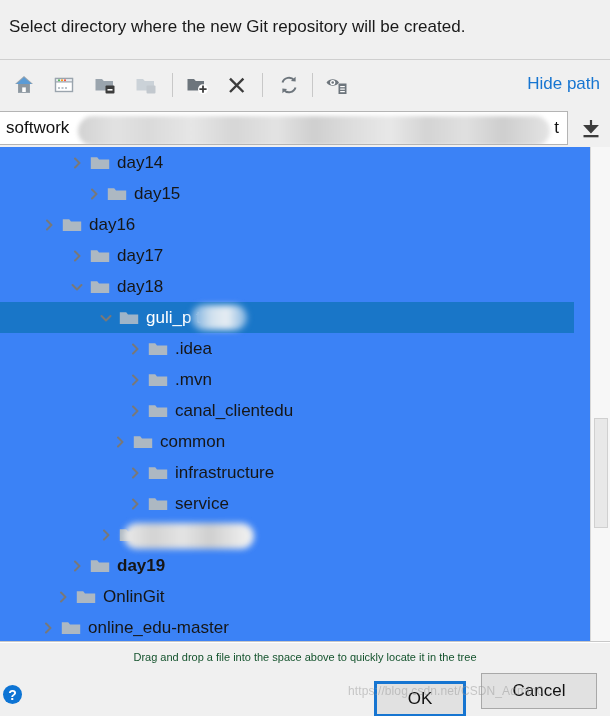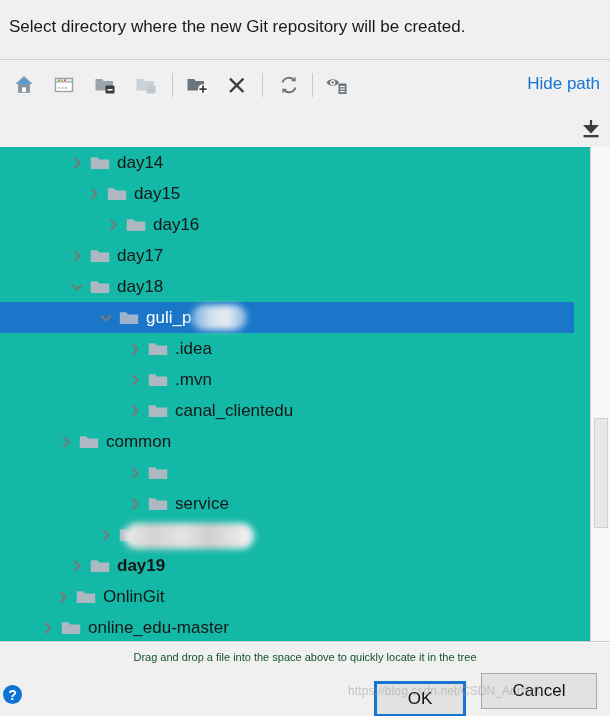--- a/index.html
+++ b/index.html
@@ -109,21 +109,21 @@
     width: 30px; height: 26px;
     display: flex; align-items: center; justify-content: center;
     cursor: pointer;
   }
 
   
   .treewrap {
     position: absolute;
     left: 0; top: 147px;
     width: 610px; height: 495px;
-    background: #14b8a6;
+    background: #3b82f6;
     border-bottom: 1px solid #c8c8c8;
     overflow: hidden;
   }
   .tree {
     position: absolute;
     left: 0; top: 0;
     width: 574px;
     height: 495px;
   }
   .row {
@@ -323,20 +323,25 @@
         <rect x="15.2" y="13" width="4.6" height="1.2" fill="#ffffff"></rect>
         <rect x="15.2" y="15.5" width="4.6" height="1.2" fill="#ffffff"></rect>
         <rect x="15.2" y="18" width="4.6" height="1.2" fill="#ffffff"></rect>
       </svg>
     </div>
 
     <div class="hide-path">Hide path</div>
   </div>
 
   <div class="pathrow">
+    <div class="path-input">
+      <span class="path-text-left">softwork</span>
+      <span class="path-text-right">t</span>
+      <div class="path-blur"></div>
+    </div>
     <div class="download-btn">
       <svg width="22" height="22" viewBox="0 0 22 22">
         <path d="M11 2 V12.5 M11 14 L5.6 8.2 H16.4 Z" stroke="#3c3c3c" stroke-width="2.2" fill="#3c3c3c"></path>
         <rect x="3.5" y="17" width="15" height="2.3" fill="#3c3c3c"></rect>
       </svg>
     </div>
   </div>
 
   <div class="treewrap">
     <div class="tree" id="tree-body">
@@ -359,21 +364,21 @@
               <path d="M5 2.5 L9.5 7 L5 11.5" stroke="#787878" stroke-width="2" fill="none" stroke-linecap="round" stroke-linejoin="round"></path>
             </svg>
           </span>
           <span class="folder">
             <svg width="20" height="16" viewBox="0 0 20 16">
               <path d="M0.8 2.2 H7.2 L9 4.4 H19.2 V14 H0.8 Z" fill="#adb8c2"></path>
             </svg>
           </span>
           <span class="label">day15</span>
         </div>
-        <div class="row" style="padding-left: 103px;">
+        <div class="row" style="padding-left: 39px;">
           <span class="twisty">
             <svg width="14" height="14" viewBox="0 0 14 14">
               <path d="M5 2.5 L9.5 7 L5 11.5" stroke="#787878" stroke-width="2" fill="none" stroke-linecap="round" stroke-linejoin="round"></path>
             </svg>
           </span>
           <span class="folder">
             <svg width="20" height="16" viewBox="0 0 20 16">
               <path d="M0.8 2.2 H7.2 L9 4.4 H19.2 V14 H0.8 Z" fill="#adb8c2"></path>
             </svg>
           </span>
@@ -451,21 +456,21 @@
               <path d="M5 2.5 L9.5 7 L5 11.5" stroke="#787878" stroke-width="2" fill="none" stroke-linecap="round" stroke-linejoin="round"></path>
             </svg>
           </span>
           <span class="folder">
             <svg width="20" height="16" viewBox="0 0 20 16">
               <path d="M0.8 2.2 H7.2 L9 4.4 H19.2 V14 H0.8 Z" fill="#adb8c2"></path>
             </svg>
           </span>
           <span class="label">canal_clientedu</span>
         </div>
-        <div class="row" style="padding-left: 56px;">
+        <div class="row" style="padding-left: 110px;">
           <span class="twisty">
             <svg width="14" height="14" viewBox="0 0 14 14">
               <path d="M5 2.5 L9.5 7 L5 11.5" stroke="#787878" stroke-width="2" fill="none" stroke-linecap="round" stroke-linejoin="round"></path>
             </svg>
           </span>
           <span class="folder">
             <svg width="20" height="16" viewBox="0 0 20 16">
               <path d="M0.8 2.2 H7.2 L9 4.4 H19.2 V14 H0.8 Z" fill="#adb8c2"></path>
             </svg>
           </span>
@@ -475,20 +480,21 @@
           <span class="twisty">
             <svg width="14" height="14" viewBox="0 0 14 14">
               <path d="M5 2.5 L9.5 7 L5 11.5" stroke="#787878" stroke-width="2" fill="none" stroke-linecap="round" stroke-linejoin="round"></path>
             </svg>
           </span>
           <span class="folder">
             <svg width="20" height="16" viewBox="0 0 20 16">
               <path d="M0.8 2.2 H7.2 L9 4.4 H19.2 V14 H0.8 Z" fill="#adb8c2"></path>
             </svg>
           </span>
+          <span class="label">infrastructure</span>
         </div>
         <div class="row" style="padding-left: 125px;">
           <span class="twisty">
             <svg width="14" height="14" viewBox="0 0 14 14">
               <path d="M5 2.5 L9.5 7 L5 11.5" stroke="#787878" stroke-width="2" fill="none" stroke-linecap="round" stroke-linejoin="round"></path>
             </svg>
           </span>
           <span class="folder">
             <svg width="20" height="16" viewBox="0 0 20 16">
               <path d="M0.8 2.2 H7.2 L9 4.4 H19.2 V14 H0.8 Z" fill="#adb8c2"></path>

